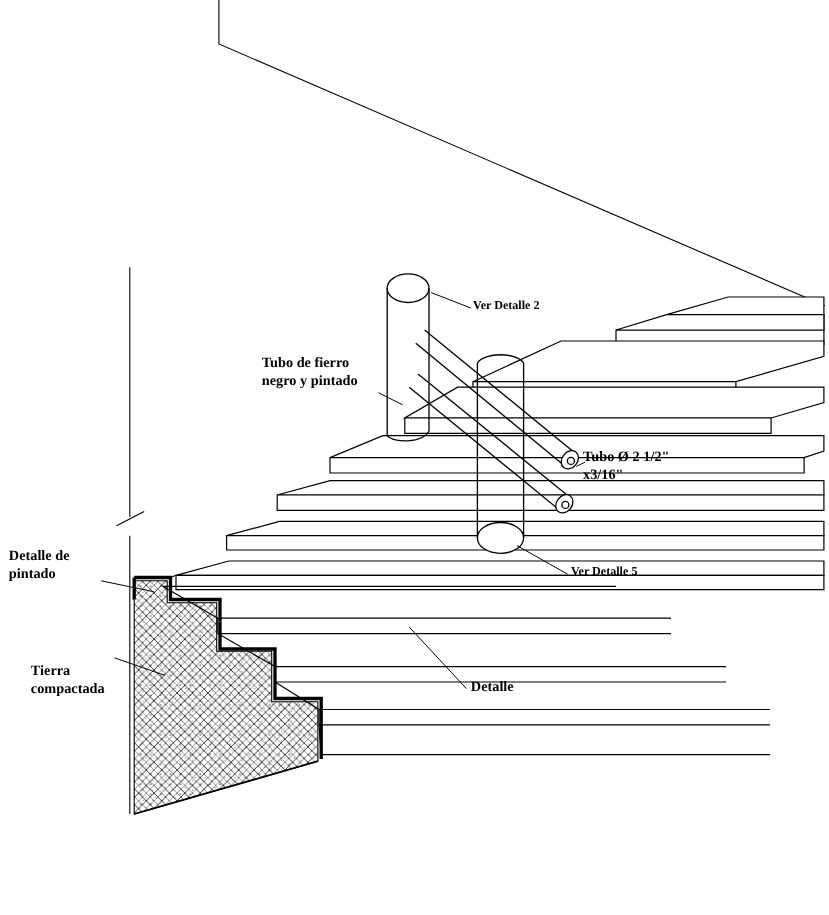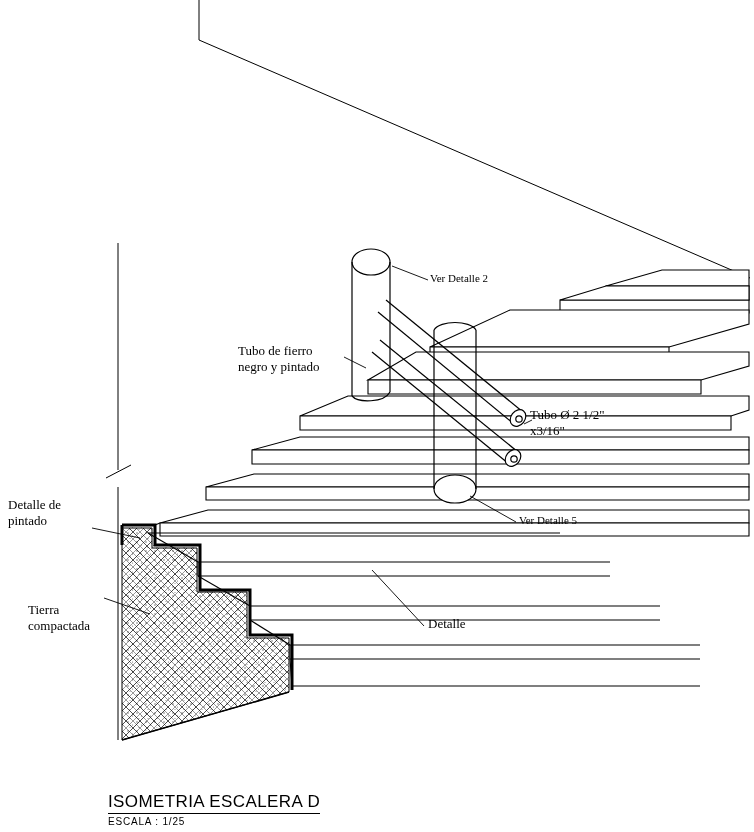--- a/index.html
+++ b/index.html
@@ -22,21 +22,21 @@
   }
   svg.drawing {
     position: absolute;
     left: 0; top: 0;
     width: 754px;
     height: 832px;
   }
   .lbl {
     position: absolute;
     font-family: "Liberation Serif", serif;
-    font-weight: normal;
+    font-weight: bold;
     color: #000;
     white-space: nowrap;
     line-height: 1.15;
   }
   .lbl.small { font-size: 11px; }
   .lbl.med   { font-size: 13px; }
   .title-block {
     position: absolute;
     left: 108px;
     top: 792px;
@@ -195,21 +195,21 @@
       <path d="M424 626 L372 570"></path>
 
       <path d="M92 528 L140 538"></path>
 
       <path d="M104 598 L150 614"></path>
     </g>
   </svg>
 
   <div class="lbl small" style="left:430px; top:272px;">Ver Detalle 2</div>
 
-  <div class="lbl med multiline" style="left:238px; top:343px;">
+  <div class="lbl med multiline" style="left:238px; top:322px;">
     <div>Tubo de fierro</div>
     <div>negro y pintado</div>
   </div>
 
   <div class="lbl med multiline" style="left:530px; top:407px;">
     <div>Tubo Ø 2 1/2"</div>
     <div>x3/16"</div>
   </div>
 
   <div class="lbl small" style="left:519px; top:514px;">Ver Detalle 5</div>
@@ -219,18 +219,14 @@
   <div class="lbl med multiline" style="left:8px; top:497px;">
     <div>Detalle de</div>
     <div>pintado</div>
   </div>
 
   <div class="lbl med multiline" style="left:28px; top:602px;">
     <div>Tierra</div>
     <div>compactada</div>
   </div>
 
-  <div class="title-block">
-    <div class="title-main">ISOMETRIA ESCALERA D</div>
-    <div class="title-sub">ESCALA :  1/25</div>
-  </div>
 
 </div>
 
 </body></html>

